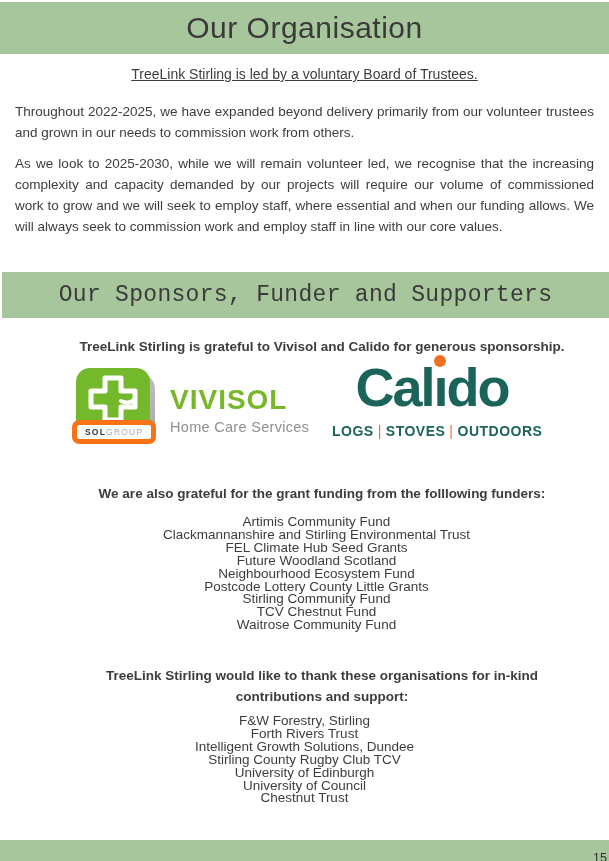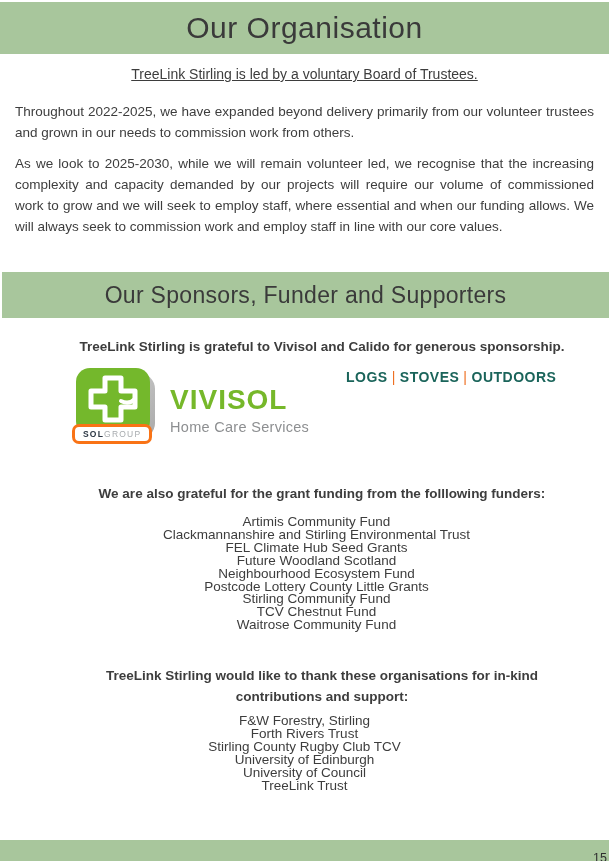--- a/index.html
+++ b/index.html
@@ -5,21 +5,21 @@
   * { margin:0; padding:0; box-sizing:border-box; }
   html,body { background:#ffffff; }
   .page {
     position:relative; width:609px; height:861px; margin:0 auto;
     background:#ffffff; overflow:hidden;
     font-family:"Liberation Sans","DejaVu Sans",sans-serif;
     color:#3d3d3d;
   }
   .greenbar { position:absolute; background:#a8c69c; display:flex; align-items:center; justify-content:center; }
   .bar-top    { top:2px;   left:0;   right:0; height:52px; }
-  .bar-mid    { top:272px; left:2px; right:0; height:46px; }
+  .bar-mid    { top:272px; left:2px; right:0; height:46px;font-family:Liberation Mono, monospace; }
   .bar-bottom { top:840px; left:0;   right:0; height:21px; justify-content:flex-end; }
   .h1 { font-size:30px; font-weight:500; color:#3a3a3a; letter-spacing:0.5px; }
   .h2 { font-size:23px; font-weight:500; color:#3a3a3a; letter-spacing:0.3px; }
   .page-num { font-size:12.5px; color:#2f2f2f; padding-right:2px; line-height:21px;margin-top:16px; }
 
   .lead { position:absolute; top:66px; left:0; right:0; text-align:center; font-size:14px;text-decoration:underline; }
   .para { position:absolute; left:15px; width:579px; font-size:13.5px; line-height:21px; text-align:justify; }
   .para-1 { top:101px; }
   .para-2 { top:153px; }
 
@@ -32,35 +32,35 @@
   .funders-list { top:516px;padding-left:24px; }
   .inkind-list { top:715px; }
 
   
   .vivisol { position:absolute; left:74px; top:366px; display:flex; align-items:center; }
   .viv-icon { position:relative; width:84px; height:82px; }
   .viv-shadow { position:absolute; left:9px; top:7px; width:72px; height:66px; border-radius:16px;
                 background:linear-gradient(135deg,#d6d6d6,#a9a9a9); }
   .viv-square { position:absolute; left:2px; top:2px; width:74px; height:67px; border-radius:14px; background:#74b82c; }
   .viv-square svg { position:absolute; left:0; top:0; }
-  .viv-badge { position:absolute; left:-2px; bottom:4px; background:#ffffff; border:3px solid #f97316;
+  .viv-badge { position:absolute; left:-2px; bottom:4px; background:#ffffff; border:5px solid #f97316;
                border-radius:7px; padding:2px 8px; font-size:8.5px; letter-spacing:1.2px; white-space:nowrap; }
   .viv-badge .sol { font-weight:700; color:#2c3744; }
   .viv-badge .group { font-weight:400; color:#a7abae; }
   .viv-text { margin-left:12px; margin-top:6px; }
   .viv-word { font-size:28px; font-weight:800; color:#76b82a; letter-spacing:1px; line-height:1.1; }
   .viv-tag { font-size:14.5px; color:#8d8f91; margin-top:3px; letter-spacing:0.3px; }
 
   
   .calido { position:absolute; left:332px; top:360px; width:200px; text-align:center; }
   .cal-word { font-size:54px; font-weight:700; color:#1a645a; letter-spacing:-2px; line-height:1.0; white-space:nowrap; }
   .cal-i { position:relative; display:inline-block; }
   .cal-dot { position:absolute; top:-5px; left:50%; transform:translateX(-50%);
              width:12px; height:12px; border-radius:50%; background:#ee7023; }
-  .cal-tag { margin-top:9px; font-size:14px; font-weight:700; color:#1a645a; letter-spacing:0.5px; white-space:nowrap;margin-left:14px; }
+  .cal-tag { margin-top:9px; font-size:14px; font-weight:700; color:#1a645a; letter-spacing:0.5px; white-space:nowrap; }
   .cal-sep { color:#ee7023; font-weight:400; padding:0 4px; }
 </style>
 </head>
 <body>
 
 <div class="page">
 
   <div class="greenbar bar-top">
     <div class="h1">Our Organisation</div>
   </div>
@@ -88,20 +88,21 @@
       </div>
       <div class="viv-badge"><span class="sol">SOL</span><span class="group">GROUP</span></div>
     </div>
     <div class="viv-text">
       <div class="viv-word">VIVISOL</div>
       <div class="viv-tag">Home Care Services</div>
     </div>
   </div>
 
   <div class="calido">
+    <div class="cal-word"><span>Cal</span><span class="cal-i"><span class="cal-dot"></span><span>ı</span></span><span>do</span></div>
     <div class="cal-tag"><span>LOGS</span><span class="cal-sep">|</span><span>STOVES</span><span class="cal-sep">|</span><span>OUTDOORS</span></div>
   </div>
 
   <div class="center-bold funders-heading">We are also grateful for the grant funding from the folllowing funders:</div>
 
   <div class="tight-list funders-list">
     <div>Artimis Community Fund</div>
     <div>Clackmannanshire and Stirling Environmental Trust</div>
     <div>FEL Climate Hub Seed Grants</div>
     <div>Future Woodland Scotland</div>
@@ -110,23 +111,24 @@
     <div>Stirling Community Fund</div>
     <div>TCV Chestnut Fund</div>
     <div>Waitrose Community Fund</div>
   </div>
 
   <div class="center-bold inkind-heading">TreeLink Stirling would like to thank these organisations for in-kind contributions and support:</div>
 
   <div class="tight-list inkind-list">
     <div>F&amp;W Forestry, Stirling</div>
     <div>Forth Rivers Trust</div>
+    <div>Intelligent Growth Solutions, Dundee</div>
     <div>Stirling County Rugby Club TCV</div>
     <div>University of Edinburgh</div>
     <div>University of Council</div>
-    <div>TreeLink Trust</div>
+    <div>Chestnut Trust</div>
   </div>
 
   <div class="greenbar bar-bottom">
     <div class="page-num">15</div>
   </div>
 
 </div>
 
 </body></html>

